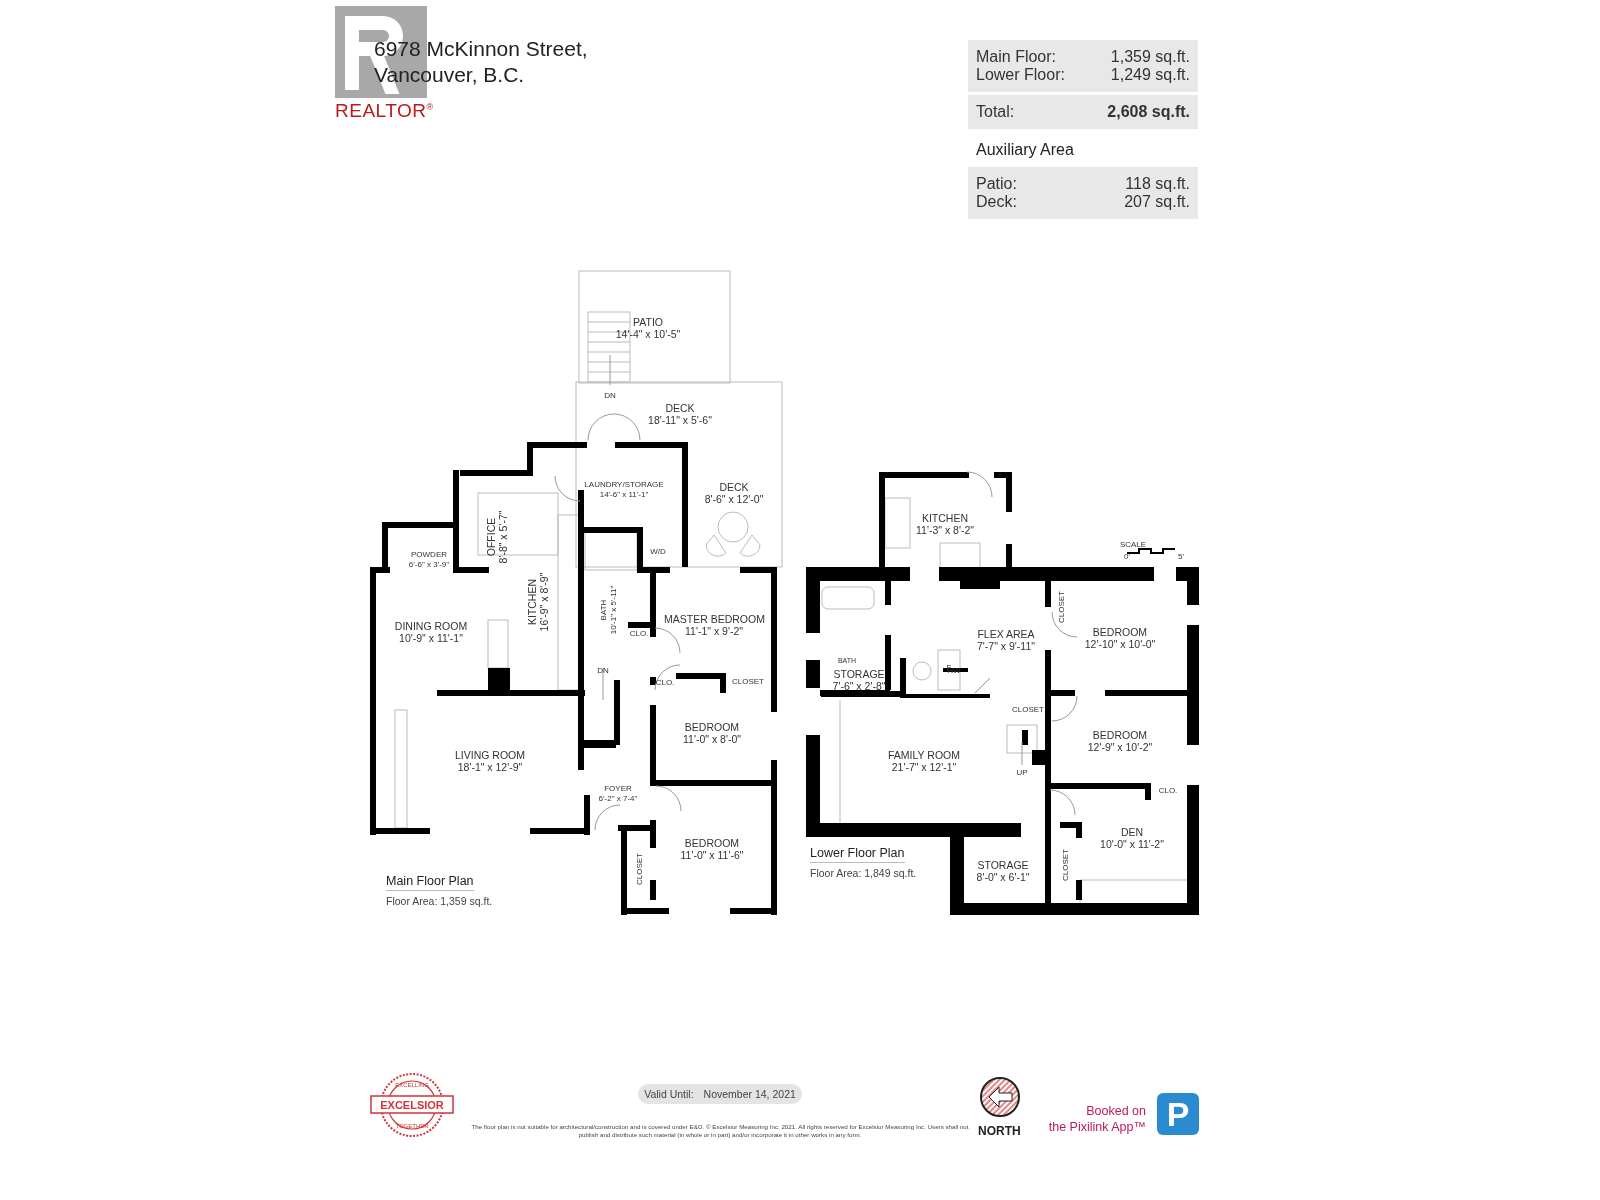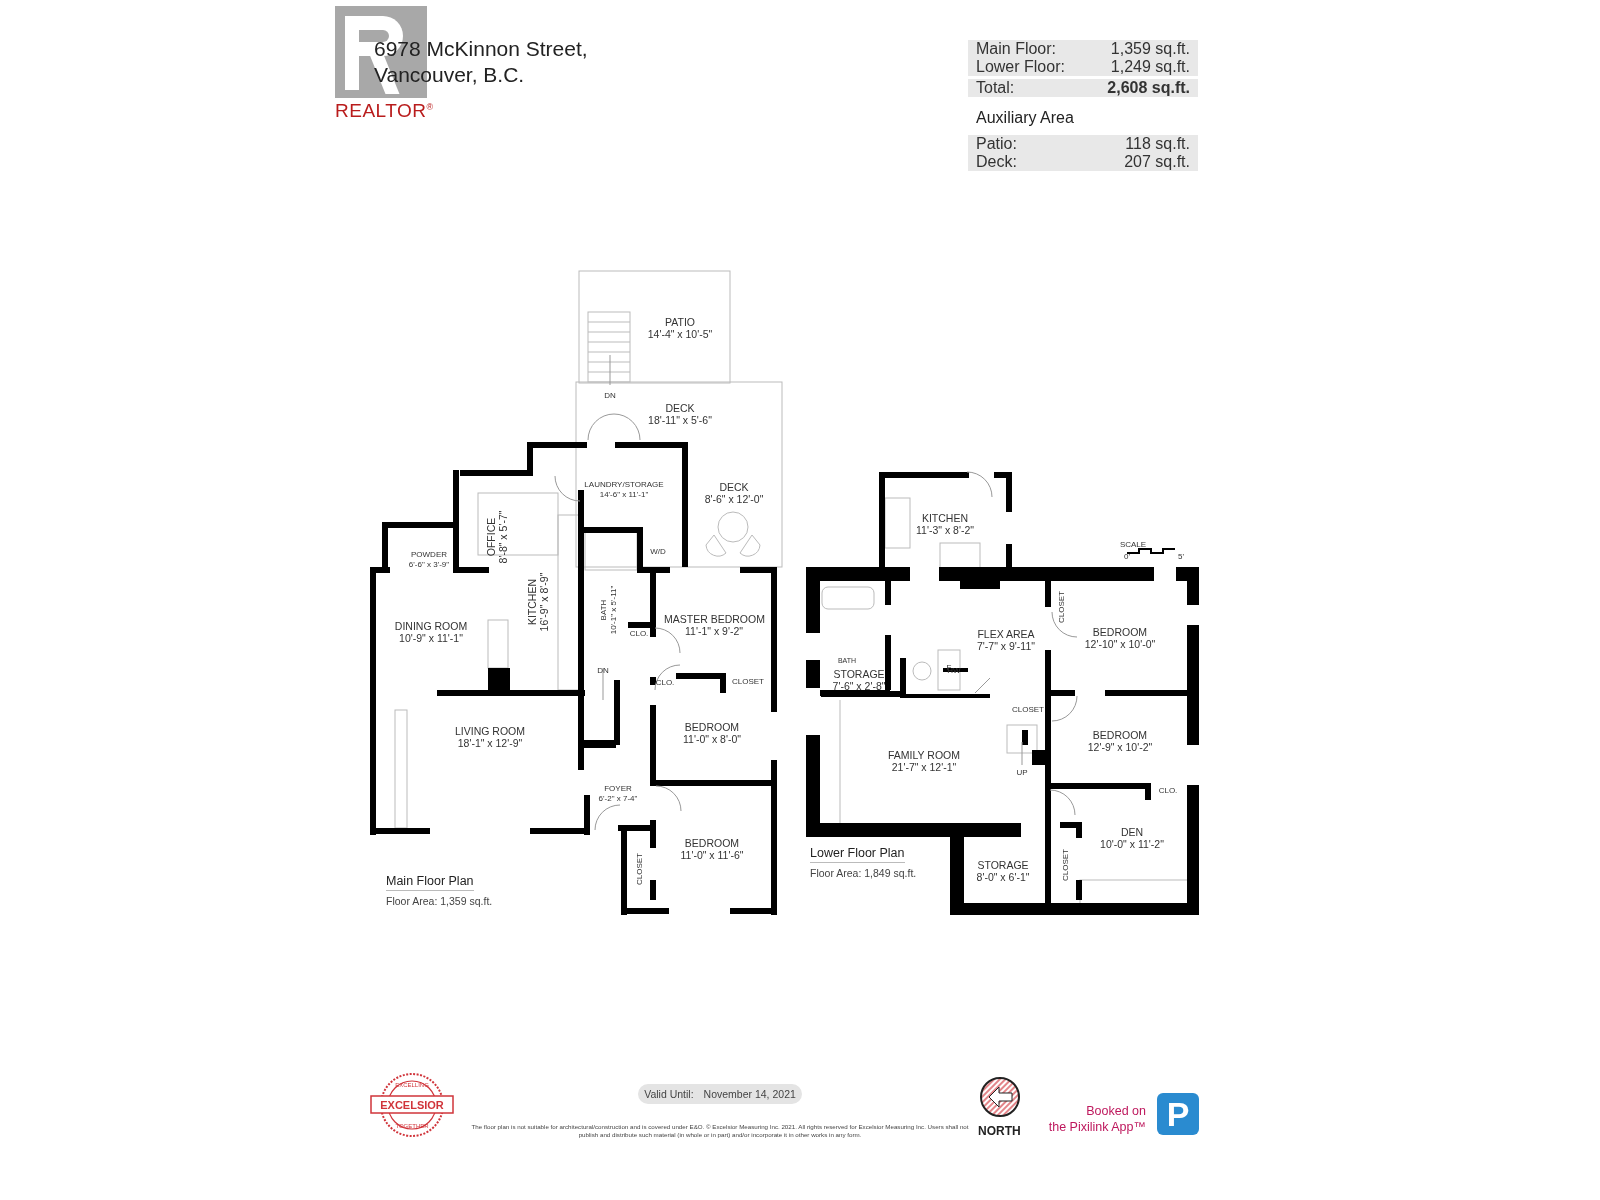--- a/index.html
+++ b/index.html
@@ -8,21 +8,21 @@
   
   .realtor-logo{left:335px;top:6px;width:92px;height:92px;background:#a8a8a8;}
   .realtor-logo .r-stem{position:absolute;left:10px;top:10px;width:14px;height:74px;background:#fff;}
   .realtor-logo .r-bowl{position:absolute;left:24px;top:10px;width:44px;height:40px;border:14px solid #fff;border-left:none;border-radius:0 30px 30px 0;box-sizing:border-box;}
   .realtor-logo .r-leg{position:absolute;left:42px;top:46px;width:14px;height:42px;background:#fff;transform:skewX(22deg);}
   .realtor-text{left:335px;top:100px;font-size:19px;color:#b91c1c;letter-spacing:0.5px;}
   .realtor-text sup{font-size:9px;}
   .address{left:374px;top:36px;font-size:21px;line-height:26px;color:#222;}
   
   .area-box{left:968px;top:40px;width:230px;}
-  .area-band{background:#e8e8e8;padding:0 8px;font-size:16px;line-height:18px;color:#333;}
+  .area-band{background:#e8e8e8;padding:8px 8px;font-size:16px;line-height:18px;color:#333;}
   .area-row{display:flex;justify-content:space-between;}
   .area-total{margin-top:3px;font-weight:bold;font-size:16px;}
   .area-total .lbl{font-weight:normal;text-align:center;}
   .aux-title{font-size:16px;padding:12px 8px 8px;color:#222;}
   
   .plan-svg{left:0;top:0;}
   .room-label{font-size:10.5px;color:#333;text-align:center;line-height:12px;text-transform:uppercase;white-space:nowrap;}
   .room-label.small{font-size:8px;line-height:10px;}
   .room-label .dim{text-transform:none;}
   .plan-caption{font-size:12.5px;color:#222;}
@@ -217,21 +217,21 @@
     <path d="M975 693 l15 -15"></path>
     <line x1="610" y1="355" x2="610" y2="385"></line>
     <line x1="1022" y1="742" x2="1022" y2="765"></line>
     <line x1="603" y1="668" x2="603" y2="700"></line>
   </g>
   <g fill="#d0e4f4" opacity="0">
       <rect x="0" y="0" width="1" height="1"></rect>
     </g>
 </svg>
 
-<div class="abs room-label" style="left:640px;top:316px;width:80px;">
+<div class="abs room-label" style="left:608px;top:316px;width:80px;">
     <div>PATIO</div>
     <div class="dim">14'-4" x 10'-5"</div>
   </div>
 <div class="abs room-label small" style="left:600px;top:391px;width:20px;">DN</div>
 <div class="abs room-label" style="left:640px;top:402px;width:80px;">
     <div>DECK</div>
     <div class="dim">18'-11" x 5'-6"</div>
   </div>
 <div class="abs room-label" style="left:694px;top:481px;width:80px;">
     <div>DECK</div>
@@ -267,21 +267,21 @@
     <div class="dim">11'-1" x 9'-2"</div>
   </div>
 <div class="abs room-label small" style="left:628px;top:629px;width:22px;">CLO.</div>
 <div class="abs room-label small" style="left:596px;top:666px;width:14px;">DN</div>
 <div class="abs room-label small" style="left:654px;top:678px;width:22px;">CLO.</div>
 <div class="abs room-label small" style="left:730px;top:677px;width:36px;">CLOSET</div>
 <div class="abs room-label" style="left:672px;top:721px;width:80px;">
     <div>BEDROOM</div>
     <div class="dim">11'-0" x 8'-0"</div>
   </div>
-<div class="abs room-label" style="left:450px;top:725px;width:80px;">
+<div class="abs room-label" style="left:450px;top:749px;width:80px;">
     <div>LIVING ROOM</div>
     <div class="dim">18'-1" x 12'-9"</div>
   </div>
 <div class="abs room-label small" style="left:590px;top:784px;width:56px;">
     <div>FOYER</div>
     <div class="dim">6'-2" x 7-4"</div>
   </div>
 <div class="abs room-label" style="left:672px;top:837px;width:80px;">
     <div>BEDROOM</div>
     <div class="dim">11'-0" x 11'-6"</div>

